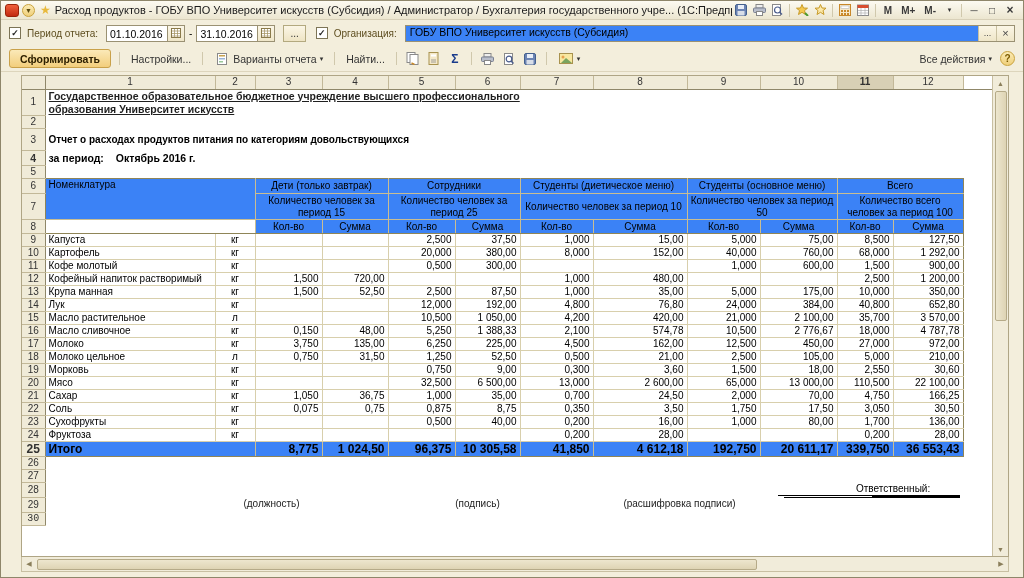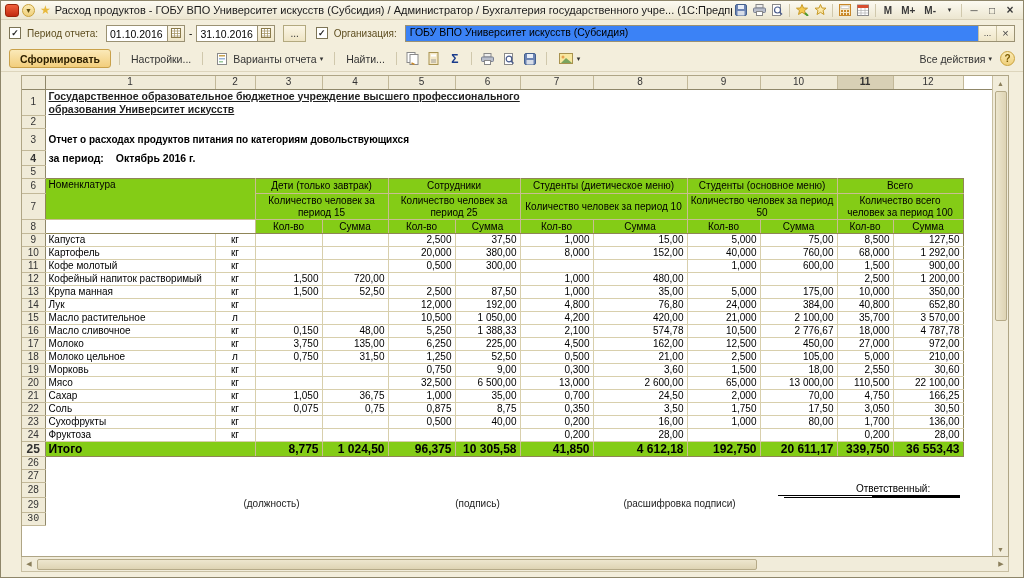--- a/index.html
+++ b/index.html
@@ -72,21 +72,21 @@
   .colnums th.corner { border-right:1px solid #8F8769; }
   .colnums th.sel { background:#D8D0B5; font-weight:bold; }
   .colnums th.fillh { background:#fff; border:none; border-bottom:1px solid #8F8769; }
 
   td.gut { background:#F0EBD8; border-right:1px solid #8F8769; border-bottom:1px solid #C2B898;
            color:#333; font-size:9.5px; text-align:center; padding:0; }
   td.fill { border:none; background:#fff; }
   td.free { border:none; background:#fff; }
 
   
-  td.hd { background:#84cc16; border-right:1px solid #C9BD92; border-bottom:1px solid #C9BD92; text-align:center; }
+  td.hd { background:#3b82f6; border-right:1px solid #C9BD92; border-bottom:1px solid #C9BD92; text-align:center; }
   td.cell { border-right:1px solid #D8CFAC; border-bottom:1px solid #D8CFAC; background:#fff; }
   td.num { text-align:right; }
   td.unitc { text-align:center; }
   .dl { border-left:1px solid #8F8557 !important; }
   .dr { border-right:1px solid #8F8557 !important; }
   .dt { border-top:1px solid #8F8557 !important; }
   .db { border-bottom:1px solid #8F8557 !important; }
 
   tr.r-org td { height:26px; }
   .orglink { font-weight:bold; text-decoration:underline; width:500px; white-space:normal; line-height:13px;

